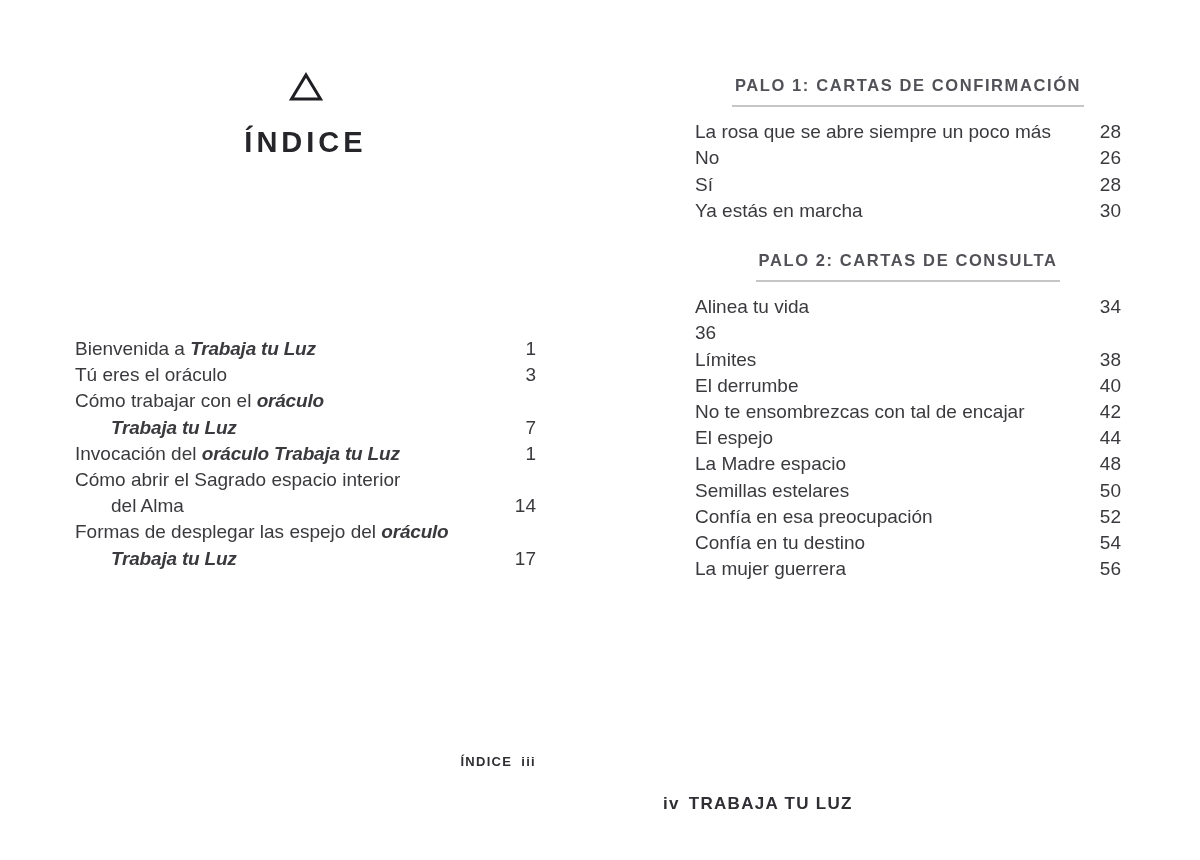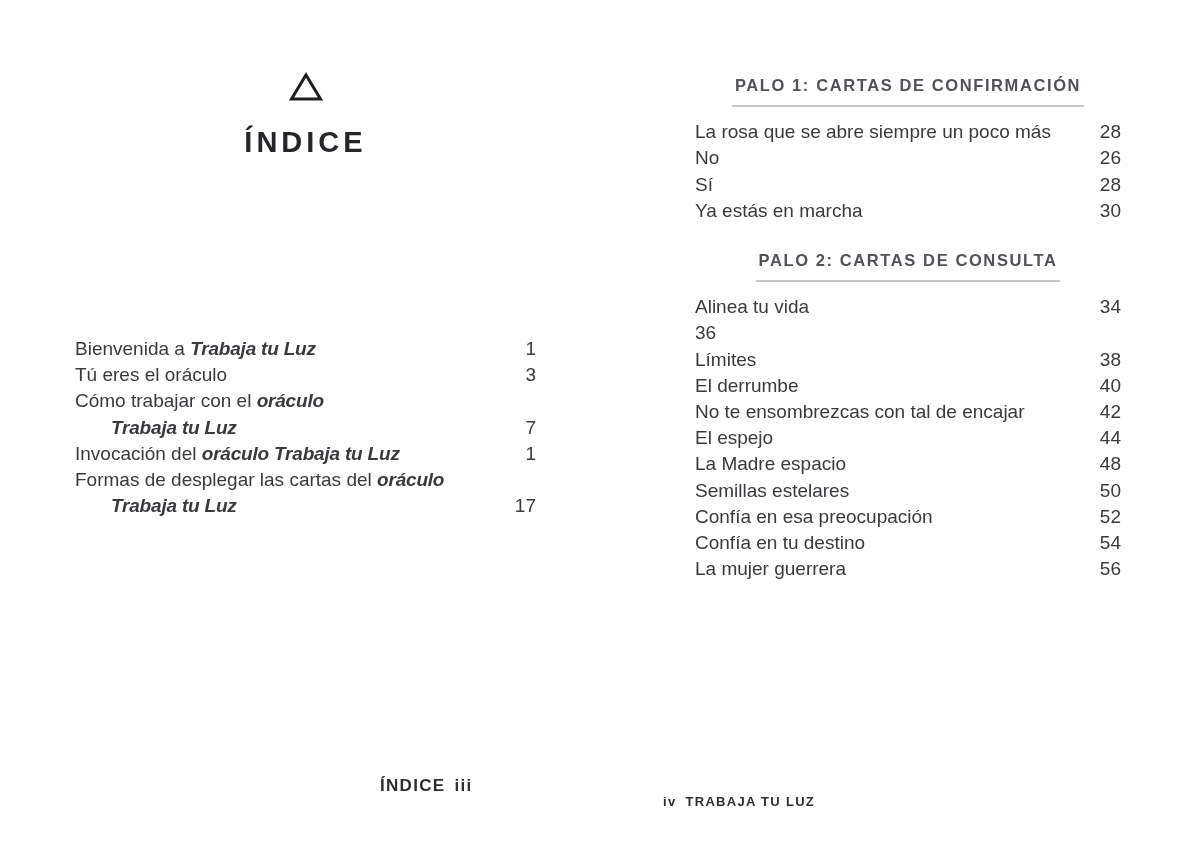--- a/index.html
+++ b/index.html
@@ -77,31 +77,31 @@
   .section-entries { margin-top: 12px; }
   .r-row {
     display: flex;
     justify-content: space-between;
     align-items: center;
     white-space: nowrap;
   }
 
   
   .footer-left {
-    position: absolute; top: 776px; left: 380px; width: 156px;
-    text-align: left;
-    font-size: 17px;
+    position: absolute; top: 754px; left: 380px; width: 156px;
+    text-align: right;
+    font-size: 13px;
     font-weight: 700;
     letter-spacing: 1.3px;
     color: #2e2e33;
     white-space: nowrap;
   }
   .footer-right {
     position: absolute; top: 794px; left: 63px;
-    font-size: 13px;
+    font-size: 17px;
     font-weight: 700;
     letter-spacing: 1.3px;
     color: #2e2e33;
     white-space: nowrap;
   }
   .footer-gap { display: inline-block; width: 9px; }
 </style>
 </head>
 <body>
 
@@ -135,21 +135,28 @@
           <span class="toc-page">7</span>
         </div>
       </div>
       <div class="toc-entry">
         <div class="toc-line flex">
           <span class="toc-text"><span class="seg-normal">Invocación del </span><span class="seg-oracle">oráculo Trabaja tu Luz</span></span>
           <span class="toc-page">1</span>
         </div>
       </div>
       <div class="toc-entry">
-        <div class="toc-line"><span class="toc-text"><span class="seg-normal">Formas de desplegar las cartas del </span><span class="seg-oracle">oráculo</span></span></div>
+        <div class="toc-line"><span class="toc-text"><span class="seg-normal">Cómo abrir el Sagrado espacio interior</span></span></div>
+        <div class="toc-line flex">
+          <span class="toc-text indent"><span class="seg-normal">del Alma</span></span>
+          <span class="toc-page">14</span>
+        </div>
+      </div>
+      <div class="toc-entry">
+        <div class="toc-line"><span class="toc-text"><span class="seg-normal">Formas de desplegar las espejo del </span><span class="seg-oracle">oráculo</span></span></div>
         <div class="toc-line flex">
           <span class="toc-text indent"><span class="seg-oracle">Trabaja tu Luz</span></span>
           <span class="toc-page">17</span>
         </div>
       </div>
     </div>
 
   <div class="footer-left">
     <span>ÍNDICE</span><span class="footer-gap"></span><span>iii</span>
   </div>

